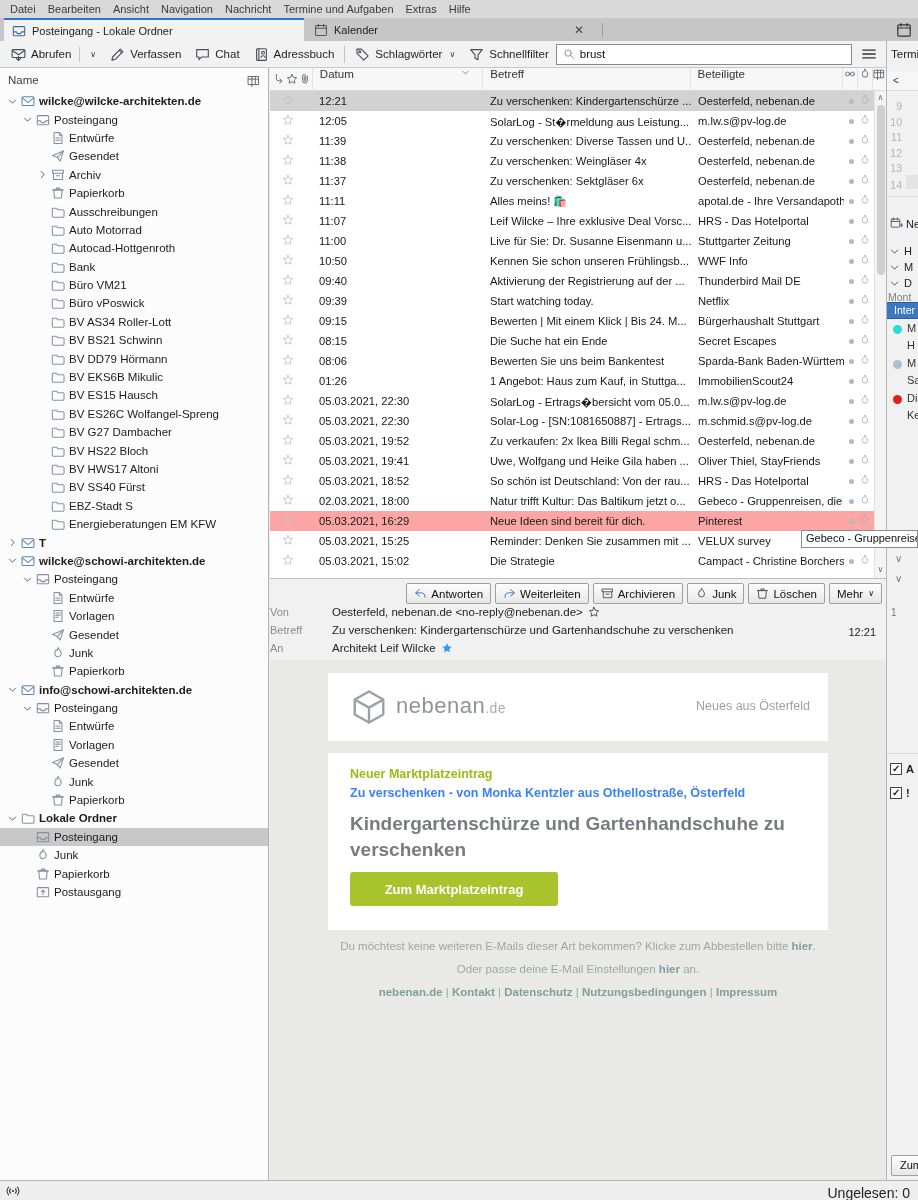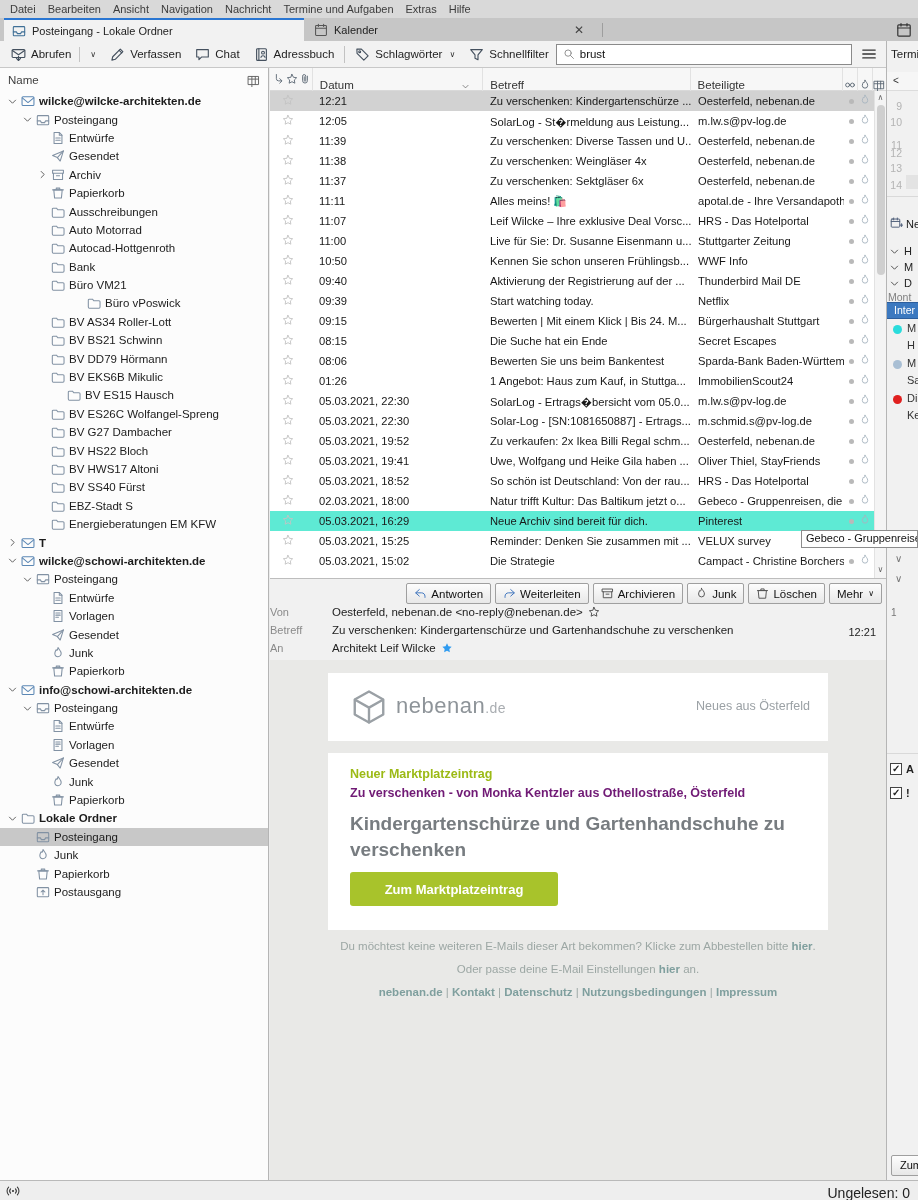--- a/index.html
+++ b/index.html
@@ -43,32 +43,32 @@
   .fp-row .fico.acct{color:#5b87b4}
   .fp-row .lbl{font-size:11.5px;color:#1c1c1c}
   .fp-row.bold .lbl{font-weight:bold}
   .fp-row.sel{background:#c8c8c8}
 
   
   .list-pane{position:absolute;top:68px;left:270px;width:616px;height:510px;background:#fff}
   .list-header{height:23px;background:#f7f7f7;border-bottom:1px solid #d9d9d9;display:flex;align-items:center;font-size:11.5px;color:#333}
   .lh-icons{width:42px;display:flex;align-items:center;gap:1px;padding-left:3px}
   .lh-icons .ico{width:12px;height:12px;color:#5a6673}
-  .lh-cell{border-left:1px solid #e2e2e2;height:23px;display:flex;align-items:flex-end;padding-left:7px}
+  .lh-cell{border-left:1px solid #e2e2e2;height:23px;display:flex;align-items:flex-start;padding-left:7px}
   .lh-date{width:171px}
   .lh-date .sortchev{width:9px;height:9px;color:#555;margin-left:auto;margin-right:12px}
   .lh-subj{width:208px}
   .lh-who{width:153px}
   .lh-dot,.lh-flame{width:15px;padding-left:1px}
   .lh-dot .ico,.lh-flame .ico{width:12px;height:12px;color:#5a6673}
   .lh-grid{width:14px;padding-left:0;border-left:1px solid #e2e2e2}
   .lh-grid .ico{width:12px;height:12px;color:#5a6673}
   .mrow{width:604px;height:20px;display:flex;align-items:center;font-size:11.2px;color:#181818}
   .mrow.sel{background:#d2d2d2}
-  .mrow.hov{background:#5eead4}
+  .mrow.hov{background:#fca5a5}
   .m-star{width:42px;padding-left:12px}
   .m-star .ico{width:12px;height:12px;color:#c3c3c3}
   .m-date{width:171px;padding-left:7px;white-space:nowrap}
   .m-subj{width:208px;padding-left:7px;white-space:nowrap;overflow:hidden}
   .m-who{width:153px;padding-left:7px;white-space:nowrap;overflow:hidden}
   .m-dot{width:15px;display:flex;justify-content:center}
   .m-dot i{width:5px;height:5px;border-radius:50%;background:#b9b9b9}
   .m-flame{width:15px}
   .m-flame .ico{width:12px;height:12px;color:#a7b4c0}
   .vscroll{position:absolute;right:0;top:23px;width:12px;height:487px;background:#f4f4f4;border-left:1px solid #e2e2e2;font-size:8px;color:#666;text-align:center}
@@ -95,21 +95,21 @@
   .msg-body{position:absolute;top:660px;left:270px;width:616px;height:520px;background:#e9e9e7;overflow:hidden}
   .card{position:absolute;left:58px;width:500px;background:#fff}
   .card1{top:13px;height:68px}
   .nb-logo{position:absolute;left:22px;top:15px;width:38px;height:38px;color:#9aa0a5}
   .nb-logo svg{stroke-width:1.5}
   .nb-brand{position:absolute;left:68px;top:20px;font-size:22px;color:#8e9499;letter-spacing:.5px}
   .nb-tld{font-size:14px;color:#a9adb1}
   .nb-right{position:absolute;right:18px;top:26px;font-size:12.5px;color:#9ba1a5}
   .card2{top:93px;height:177px}
   .e-tag{position:absolute;left:22px;top:14px;font-size:12.5px;font-weight:bold;color:#9cba16}
-  .e-meta{position:absolute;left:22px;top:33px;font-size:12.5px;font-weight:bold;color:#701a75}
+  .e-meta{position:absolute;left:22px;top:33px;font-size:12.5px;font-weight:bold;color:#3b82f6}
   .e-title{position:absolute;left:22px;top:58px;width:450px;font-size:19px;line-height:26px;font-weight:bold;color:#777c80}
   .e-cta{position:absolute;left:22px;top:119px;width:208px;height:34px;background:#a8c32b;border-radius:3px;color:#fff;font-size:13px;font-weight:bold;display:flex;align-items:center;justify-content:center}
   .e-foot{position:absolute;left:58px;width:500px;text-align:center;font-size:11.5px;color:#9ca7a4}
   .e-foot .elink{font-weight:bold;color:#7f9f9e}
   .ef1{top:280px}.ef2{top:303px}.ef3{top:326px}
 
   
   .today-pane{position:absolute;top:41px;left:886px;width:32px;height:1139px;background:#f1f1f1;border-left:1px solid #b5b5b5;overflow:hidden}
   .tp-title{position:absolute;left:4px;top:7px;font-size:11.5px;color:#222;white-space:nowrap}
   .tp-head{position:absolute;left:0;top:31px;width:32px;height:19px;background:#f6f6f6;border-bottom:1px solid #dcdcdc}
@@ -379,21 +379,21 @@
       </div>
       <div class="fp-row" style="padding-left: 36px;">
         <span class="arrow ico"></span>
         <span class="fico ico">
           <svg viewBox="0 0 16 16">
             <path d="M1.5 4.8c0-.7.5-1.2 1.2-1.2h3.6l1.4 1.9h6c.7 0 1.2.5 1.2 1.2v6c0 .7-.5 1.2-1.2 1.2H2.7c-.7 0-1.2-.5-1.2-1.2z"></path>
           </svg>
         </span>
         <span class="lbl">Büro VM21</span>
       </div>
-      <div class="fp-row" style="padding-left: 36px; margin-left: 36px;">
+      <div class="fp-row" style="padding-left: 36px;">
         <span class="arrow ico"></span>
         <span class="fico ico">
           <svg viewBox="0 0 16 16">
             <path d="M1.5 4.8c0-.7.5-1.2 1.2-1.2h3.6l1.4 1.9h6c.7 0 1.2.5 1.2 1.2v6c0 .7-.5 1.2-1.2 1.2H2.7c-.7 0-1.2-.5-1.2-1.2z"></path>
           </svg>
         </span>
         <span class="lbl">Büro vPoswick</span>
       </div>
       <div class="fp-row" style="padding-left: 36px;">
         <span class="arrow ico"></span>
@@ -424,21 +424,21 @@
       </div>
       <div class="fp-row" style="padding-left: 36px;">
         <span class="arrow ico"></span>
         <span class="fico ico">
           <svg viewBox="0 0 16 16">
             <path d="M1.5 4.8c0-.7.5-1.2 1.2-1.2h3.6l1.4 1.9h6c.7 0 1.2.5 1.2 1.2v6c0 .7-.5 1.2-1.2 1.2H2.7c-.7 0-1.2-.5-1.2-1.2z"></path>
           </svg>
         </span>
         <span class="lbl">BV EKS6B Mikulic</span>
       </div>
-      <div class="fp-row" style="padding-left: 52px;">
+      <div class="fp-row" style="padding-left: 36px;">
         <span class="arrow ico"></span>
         <span class="fico ico">
           <svg viewBox="0 0 16 16">
             <path d="M1.5 4.8c0-.7.5-1.2 1.2-1.2h3.6l1.4 1.9h6c.7 0 1.2.5 1.2 1.2v6c0 .7-.5 1.2-1.2 1.2H2.7c-.7 0-1.2-.5-1.2-1.2z"></path>
           </svg>
         </span>
         <span class="lbl">BV ES15 Hausch</span>
       </div>
       <div class="fp-row" style="padding-left: 36px;">
         <span class="arrow ico"></span>
@@ -1076,21 +1076,21 @@
         </div>
         <div class="m-flame"><span class=" ico"><svg viewBox="0 0 16 16">
               <path d="M8 1.8C9.2 4.2 11.6 5.4 11.6 8.6a3.6 3.6 0 1 1-7.2 0C4.4 6.8 5.3 5.6 5.9 4.2 6.4 5.2 7.4 5.8 8 1.8z"></path>
             </svg></span></div>
       </div>
       <div class="mrow hov">
         <div class="m-star"><span class=" ico"><svg viewBox="0 0 16 16">
               <path d="M8 1.8l1.9 3.9 4.3.6-3.1 3 .7 4.3L8 11.6l-3.8 2 .7-4.3-3.1-3 4.3-.6z"></path>
             </svg></span></div>
         <div class="m-date">05.03.2021, 16:29</div>
-        <div class="m-subj">Neue Archiv sind bereit für dich.</div>
+        <div class="m-subj">Neue Ideen sind bereit für dich.</div>
         <div class="m-who">Pinterest</div>
         <div class="m-dot">
           <i></i>
         </div>
         <div class="m-flame"><span class=" ico"><svg viewBox="0 0 16 16">
               <path d="M8 1.8C9.2 4.2 11.6 5.4 11.6 8.6a3.6 3.6 0 1 1-7.2 0C4.4 6.8 5.3 5.6 5.9 4.2 6.4 5.2 7.4 5.8 8 1.8z"></path>
             </svg></span></div>
       </div>
       <div class="mrow">
         <div class="m-star"><span class=" ico"><svg viewBox="0 0 16 16">
@@ -1231,21 +1231,21 @@
 </div>
 
 <div class="today-pane">
   <div class="tp-title">Termine</div>
   <div class="tp-head">
     <span class="tp-back">&lt;</span>
   </div>
   <div id="tp-weeks">
       <span class="tp-week" style="top: 59px;">9</span>
       <span class="tp-week" style="top: 75px;">10</span>
-      <span class="tp-week" style="top: 98px;">11</span>
+      <span class="tp-week" style="top: 90px;">11</span>
       <span class="tp-week" style="top: 106px;">12</span>
       <span class="tp-week" style="top: 121px;">13</span>
       <span class="tp-week" style="top: 138px;">14</span>
     </div>
   <div class="tp-graycell"></div>
   <div class="tp-hr" style="top:155px"></div>
   <div class="tp-ne">
     <span class="ico">
         <svg viewBox="0 0 16 16">
           <rect x="1.5" y="2.5" width="10.5" height="10" rx="1"></rect>

